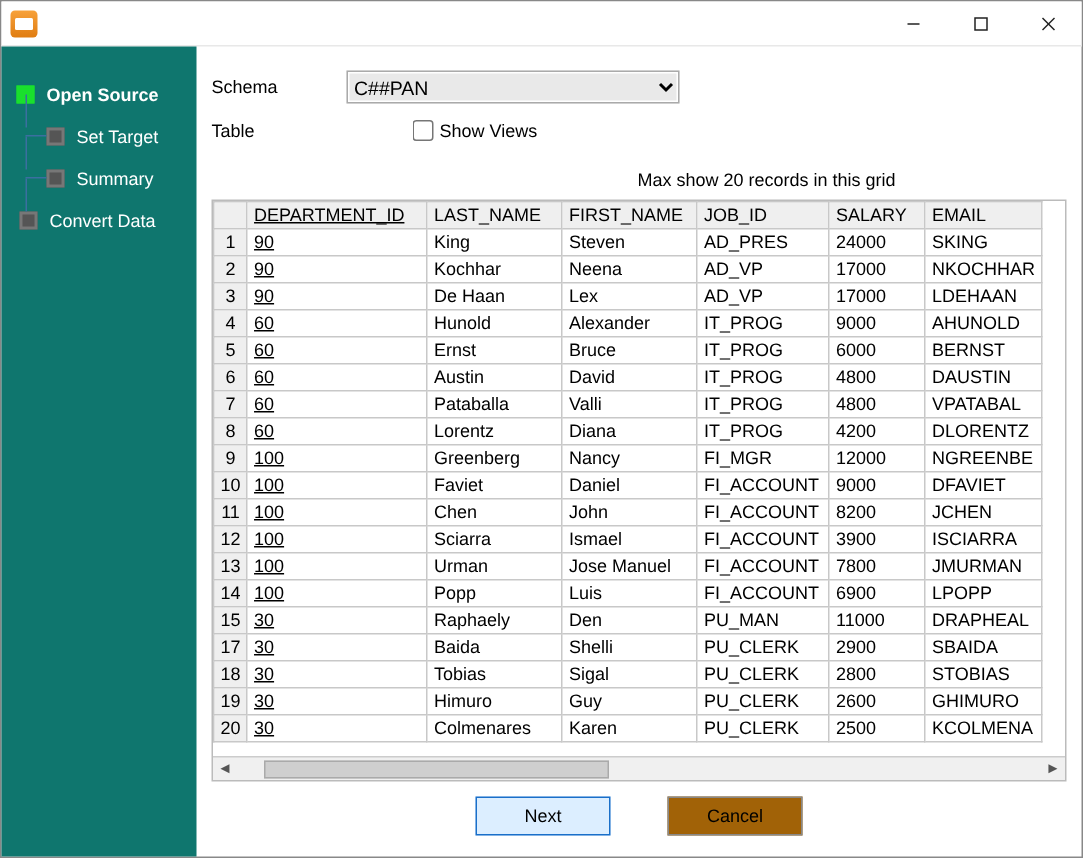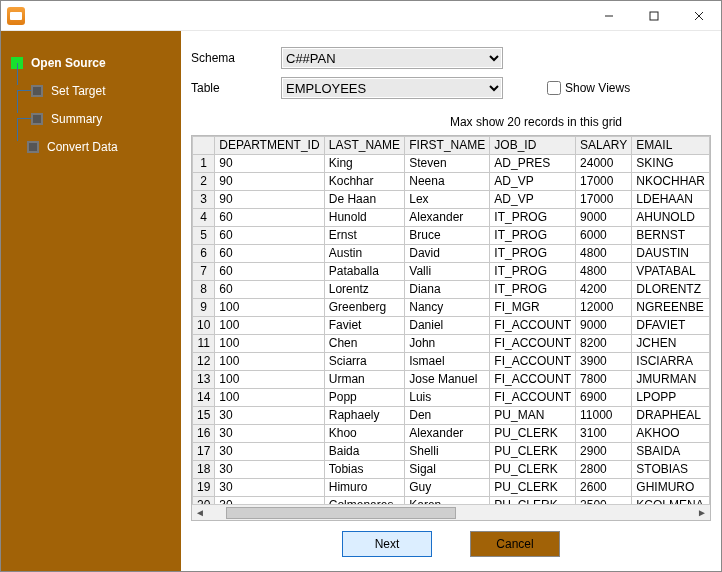--- a/index.html
+++ b/index.html
@@ -4,21 +4,21 @@
 <style>
   * { box-sizing: border-box; }
   html, body { margin: 0; padding: 0; font-family: "Segoe UI", Tahoma, sans-serif; font-size: 12px; background: #fff; }
   .window { width: 722px; height: 572px; border: 1px solid #888; display: flex; flex-direction: column; position: relative; }
   .titlebar { height: 30px; display: flex; align-items: center; background: #fff; border-bottom: 1px solid #e8e8e8; }
   .titlebar .app-icon { width: 18px; height: 18px; margin-left: 6px; background: linear-gradient(#f7a13a,#e07d12); border-radius: 3px; position: relative; }
   .titlebar .app-icon::after { content:""; position:absolute; left:3px; top:5px; width:12px; height:8px; background:#fff; border-radius:1px; }
   .titlebar .spacer { flex: 1; }
   .titlebar .ctrl { width: 45px; height: 30px; display: flex; align-items: center; justify-content: center; color: #222; }
   .body { flex: 1; display: flex; min-height: 0; }
-  .sidebar { width: 180px; background: #a16207; color: #fff; padding-top: 18px; }
+  .sidebar { width: 130px; background: #0f766e; color: #fff; padding-top: 18px; }
   .step { display:flex; align-items:center; height:28px; padding-left:10px; position:relative; }
   .step.active { font-weight: bold; color:#00ff7f; }
   .step.active .box { background:#19e02d; border-color:#19e02d; }
   .step.child { padding-left: 30px; }
   .step .box { width:12px; height:12px; border:2px solid #777; background:#555; margin-right:8px; flex-shrink:0; }
   .step .label { color:#fff; font-size:12px; white-space:nowrap; }
   .step.active .label { color:#fff; }
   .connector { position:absolute; left:16px; top:-14px; width:1px; height:22px; background:#3b6fa0; }
   .hconnector { position:absolute; left:16px; top:13px; width:14px; height:1px; background:#3b6fa0; }
   .main { flex:1; display:flex; flex-direction:column; padding: 16px 10px 8px 10px; min-width:0; }
@@ -28,21 +28,21 @@
   .checkbox { display:flex; align-items:center; margin-left:40px; font-size:12px; }
   .checkbox input { margin-right:4px; width:14px; height:14px; }
   .caption { font-size:12px; text-align:center; margin:8px 0 6px 170px; }
   .grid-wrap { flex:1; border:1px solid #bbb; overflow:hidden; display:flex; flex-direction:column; min-height:0; }
   .grid-scroll { flex:1; overflow-x:auto; overflow-y:hidden; }
   table.grid { border-collapse: collapse; font-size:12px; table-layout:fixed; }
   table.grid th, table.grid td { border:1px solid #c8c8c8; padding:0 4px; height:17px; line-height:17px; white-space:nowrap; overflow:hidden; text-align:left; background:#fff; }
   table.grid th { background:#efefef; font-weight:normal; position:relative; }
   table.grid th.corner { background:#efefef; width:22px; }
   table.grid td.rownum { background:#efefef; text-align:center; width:22px; }
-  .col-dept { width:120px; }
+  .col-dept { width:120px;text-decoration:underline; }
   .col-last { width:90px; }
   .col-first { width:90px;margin-top:40px; }
   .col-job { width:88px; }
   .col-sal { width:64px; }
   .col-email { width:76px; }
   .buttons { display:flex; justify-content:center; gap:38px; padding:10px 0 6px 0; }
   .btn { width:90px; height:26px; font-size:12px; border:1px solid #888; background:#a16207; cursor:pointer; }
   .btn.primary { border:1px solid #1a6fc9; background:#dceeff;text-align:center; }
   .hscroll-fake { height:16px; background:#f0f0f0; border-top:1px solid #ccc; display:flex; align-items:center; }
   .hscroll-fake .thumb { height:12px; background:#cfcfcf; border:1px solid #aaa; margin-left:18px; width:230px; }
@@ -85,39 +85,36 @@
           <div class="hconnector"></div>
         <div class="box"></div>
         <div class="label">Set Target</div>
       </div>
       <div class="step child">
         <div class="connector"></div>
           <div class="hconnector"></div>
         <div class="box"></div>
         <div class="label">Summary</div>
       </div>
-      <div class="step" style="padding-left:26px;">
+      <div class="step" style="padding-left:12px;">
         <div class="connector" style="left:16px;"></div>
         <div class="box"></div>
         <div class="label">Convert Data</div>
       </div>
     </div>
 
     <div class="main">
       <div class="form-row">
         <div class="form-label">Schema</div>
         <select class="combo">
           <option>C##PAN</option>
         </select>
       </div>
       <div class="form-row">
         <div class="form-label">Table</div>
-        <select class="combo">
-          <option>EMPLOYEES</option>
-        </select>
         <label class="checkbox">
           <input type="checkbox" style="">
           <span>Show Views</span>
         </label>
       </div>
 
       <div class="caption">Max show 20 records in this grid</div>
 
       <div class="grid-wrap">
         <div class="grid-scroll">
@@ -263,29 +260,20 @@
                 <tr>
                   <td class="rownum">15</td>
                   <td class="col-dept">30</td>
                   <td class="col-last">Raphaely</td>
                   <td class="col-first">Den</td>
                   <td class="col-job">PU_MAN</td>
                   <td class="col-sal">11000</td>
                   <td class="col-email">DRAPHEAL</td>
                 </tr>
                 <tr>
-                  <td class="rownum">16</td>
-                  <td class="col-dept">30</td>
-                  <td class="col-last">Khoo</td>
-                  <td class="col-first">Alexander</td>
-                  <td class="col-job">PU_CLERK</td>
-                  <td class="col-sal">3100</td>
-                  <td class="col-email">AKHOO</td>
-                </tr>
-                <tr>
                   <td class="rownum">17</td>
                   <td class="col-dept">30</td>
                   <td class="col-last">Baida</td>
                   <td class="col-first">Shelli</td>
                   <td class="col-job">PU_CLERK</td>
                   <td class="col-sal">2900</td>
                   <td class="col-email">SBAIDA</td>
                 </tr>
                 <tr>
                   <td class="rownum">18</td>

